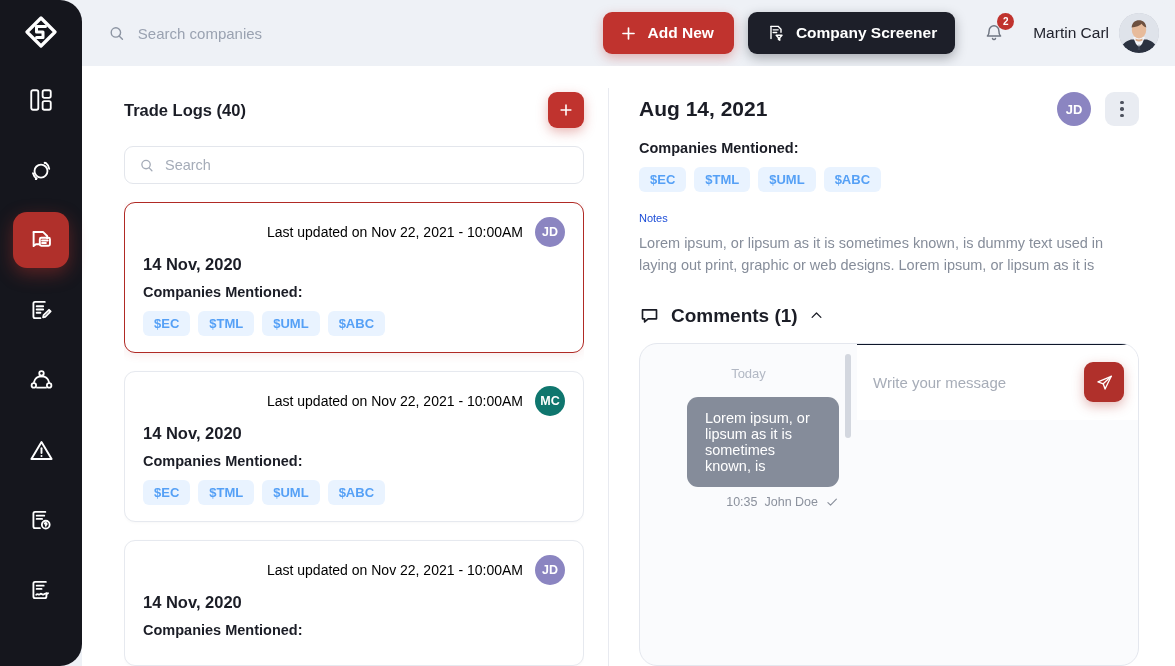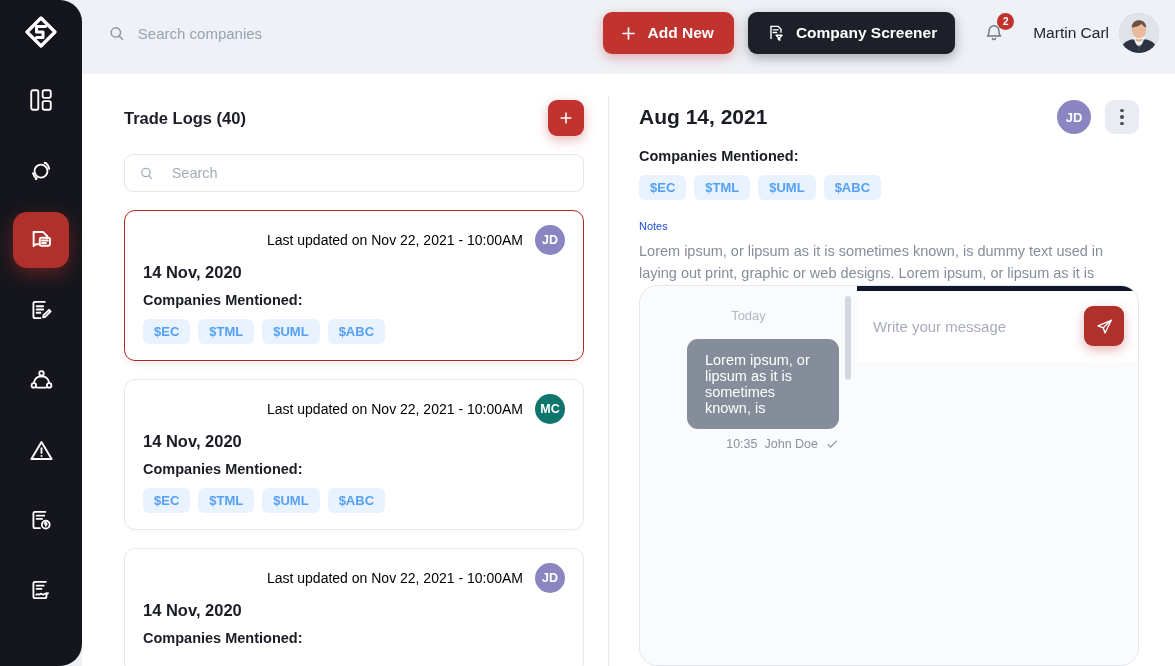--- a/index.html
+++ b/index.html
@@ -157,21 +157,20 @@
     cursor: pointer;
   }
 
   
   .content {
     flex: 1;
     background: #fff;
     display: flex;
     min-height: 0;
     position: relative;
-    margin-top: 8px;
   }
   .left-pane {
     width: 526px;
     flex: 0 0 526px;
     padding: 26px 24px 0 42px;
     display: flex;
     flex-direction: column;
     min-height: 0;
     position: relative;
   }
@@ -188,21 +187,21 @@
     width: 36px; height: 36px;
     border-radius: 9px;
     background: #c0332e;
     border: none;
     color: #fff;
     display: flex; align-items: center; justify-content: center;
     cursor: pointer;
     box-shadow: 0 4px 12px rgba(192,51,46,0.35);
   }
   .list-search {
-    display: flex; align-items: center; gap: 17px;
+    display: flex; align-items: center; gap: 10px;
     height: 38px;
     border: 1px solid #e3e6ec;
     border-radius: 9px;
     padding: 0 14px;
     margin-bottom: 18px;
   }
   .list-search input {
     border: none; outline: none; background: transparent;
     font-size: 14.5px; color: #3a3f4a;
     font-family: "Liberation Sans", sans-serif;
@@ -385,21 +384,21 @@
   }
   .scroll-thumb {
     position: absolute;
     right: 6px; top: 10px;
     width: 6px; height: 84px;
     border-radius: 3px;
     background: #d3d7df;
     cursor: pointer;
   }
   .chat-input-row {
-    border-top: 5px solid #0f172a;
+    border-top: 1px solid #0f172a;
     height: 76px;
     display: flex;
     align-items: center;
     padding: 0 14px 0 16px;
     gap: 12px;
     background: #fff;
     flex: 0 0 76px;
   }
   .chat-input {
     flex: 1;
@@ -640,20 +639,29 @@
         <div class="tags">
           <span class="tag">$EC</span>
           <span class="tag">$TML</span>
           <span class="tag">$UML</span>
           <span class="tag">$ABC</span>
         </div>
 
         <div class="notes-title">Notes</div>
         <div class="notes-body">Lorem ipsum, or lipsum as it is sometimes known, is dummy text used in laying out print, graphic or web designs. Lorem ipsum, or lipsum as it is</div>
 
+        <div class="comments-head">
+          <svg width="21" height="21" viewBox="0 0 24 24" fill="none" stroke="#1b1d26" stroke-width="1.9">
+            <path d="M4 5.6h16v10.2h-9.6L6.4 19.4v-3.6H4z" stroke-linejoin="round"></path>
+          </svg>
+          <span class="comments-title">Comments (1)</span>
+          <svg width="15" height="15" viewBox="0 0 24 24" fill="none" stroke="#1b1d26" stroke-width="2">
+            <path d="M5 15l7-7 7 7" stroke-linecap="round" stroke-linejoin="round"></path>
+          </svg>
+        </div>
 
         <div class="chat-box">
           <div class="chat-scroll">
             <div class="chat-day">Today</div>
             <div class="bubble-row">
               <div class="bubble">Lorem ipsum, or lipsum as it is sometimes known, is</div>
             </div>
             <div class="bubble-meta">
               <span>10:35</span>
               <span>John Doe</span>

